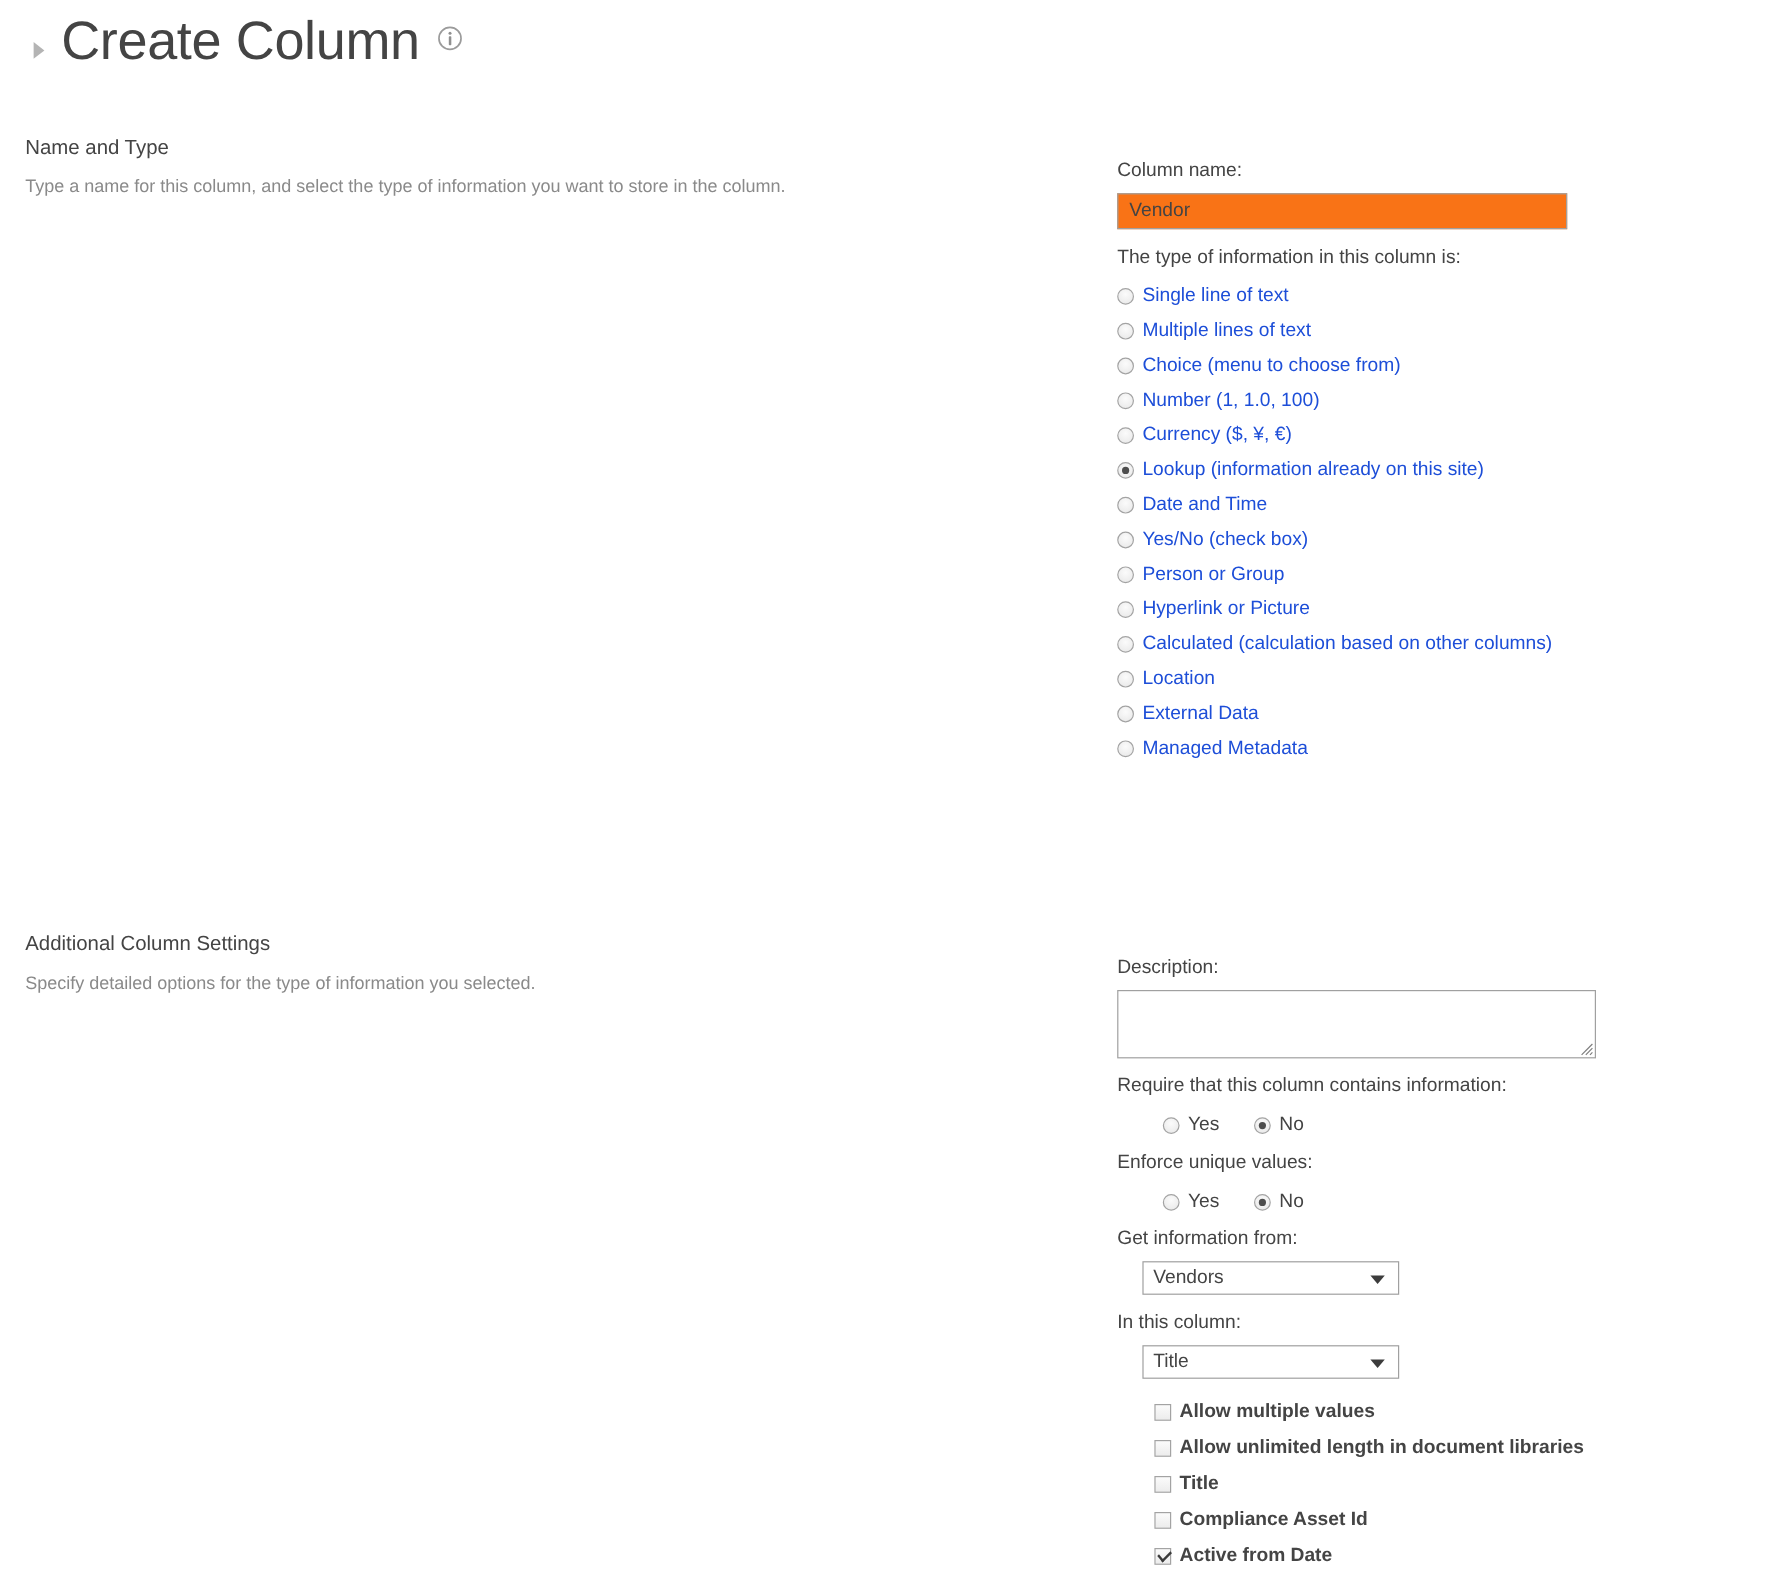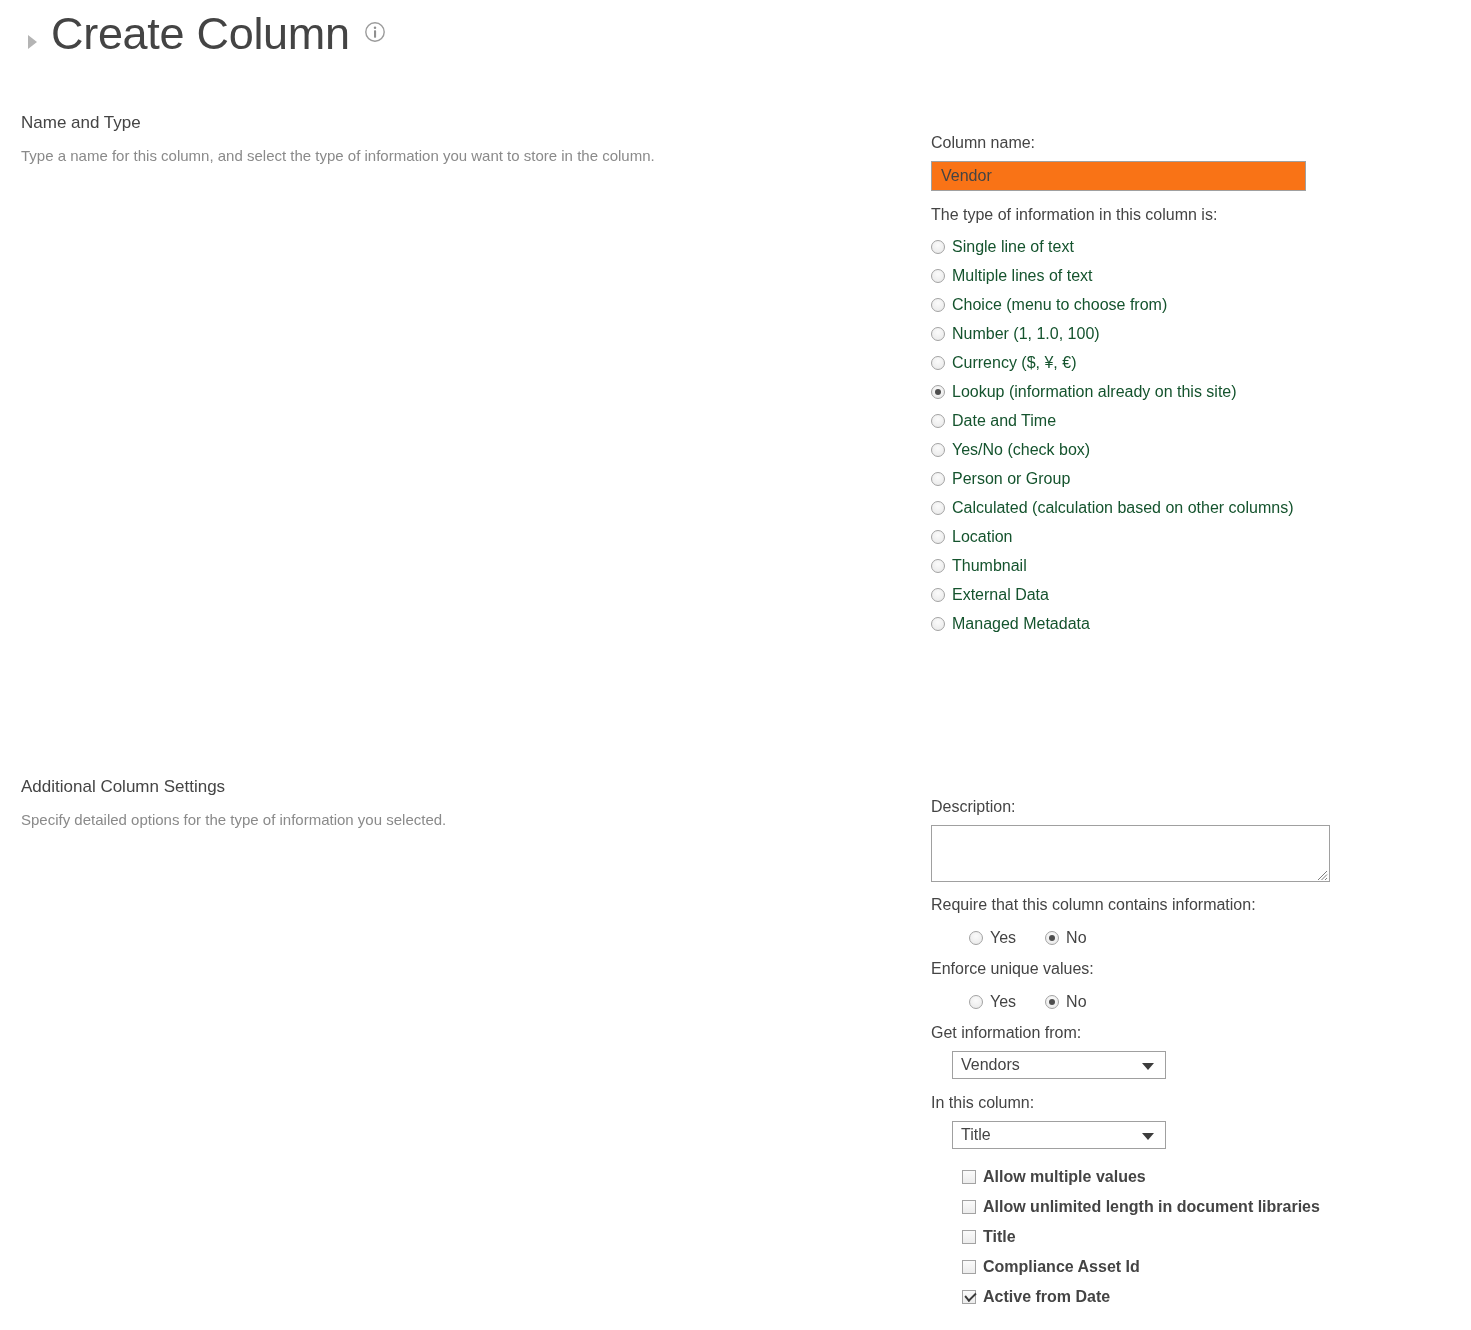--- a/index.html
+++ b/index.html
@@ -141,21 +141,21 @@
   
   .radio-list { margin: 0; padding: 0; list-style: none; }
   .radio-row {
     display: flex;
     align-items: center;
     height: 29px;
     line-height: 29px;
   }
   .radio-row .r-label {
     font-size: 16px;
-    color: #14532d;
+    color: #1d4ed8;
     margin-left: 7px;
     white-space: nowrap;
   }
   .radio {
     flex: 0 0 auto;
     width: 14px;
     height: 14px;
     border-radius: 50%;
     border: 1px solid #a3a3a3;
     background: radial-gradient(circle at 50% 35%, #fbfbfb 0%, #ededed 70%, #e2e2e2 100%);
@@ -331,35 +331,35 @@
         <li class="radio-row">
           <span class="radio"></span>
           <span class="r-label">Yes/No (check box)</span>
         </li>
 
         <li class="radio-row">
           <span class="radio"></span>
           <span class="r-label">Person or Group</span>
         </li>
 
+        <li class="radio-row">
+          <span class="radio"></span>
+          <span class="r-label">Hyperlink or Picture</span>
+        </li>
 
         <li class="radio-row">
           <span class="radio"></span>
           <span class="r-label">Calculated (calculation based on other columns)</span>
         </li>
 
         <li class="radio-row">
           <span class="radio"></span>
           <span class="r-label">Location</span>
         </li>
 
-        <li class="radio-row">
-          <span class="radio"></span>
-          <span class="r-label">Thumbnail</span>
-        </li>
 
         <li class="radio-row">
           <span class="radio"></span>
           <span class="r-label">External Data</span>
         </li>
 
         <li class="radio-row">
           <span class="radio"></span>
           <span class="r-label">Managed Metadata</span>
         </li>

